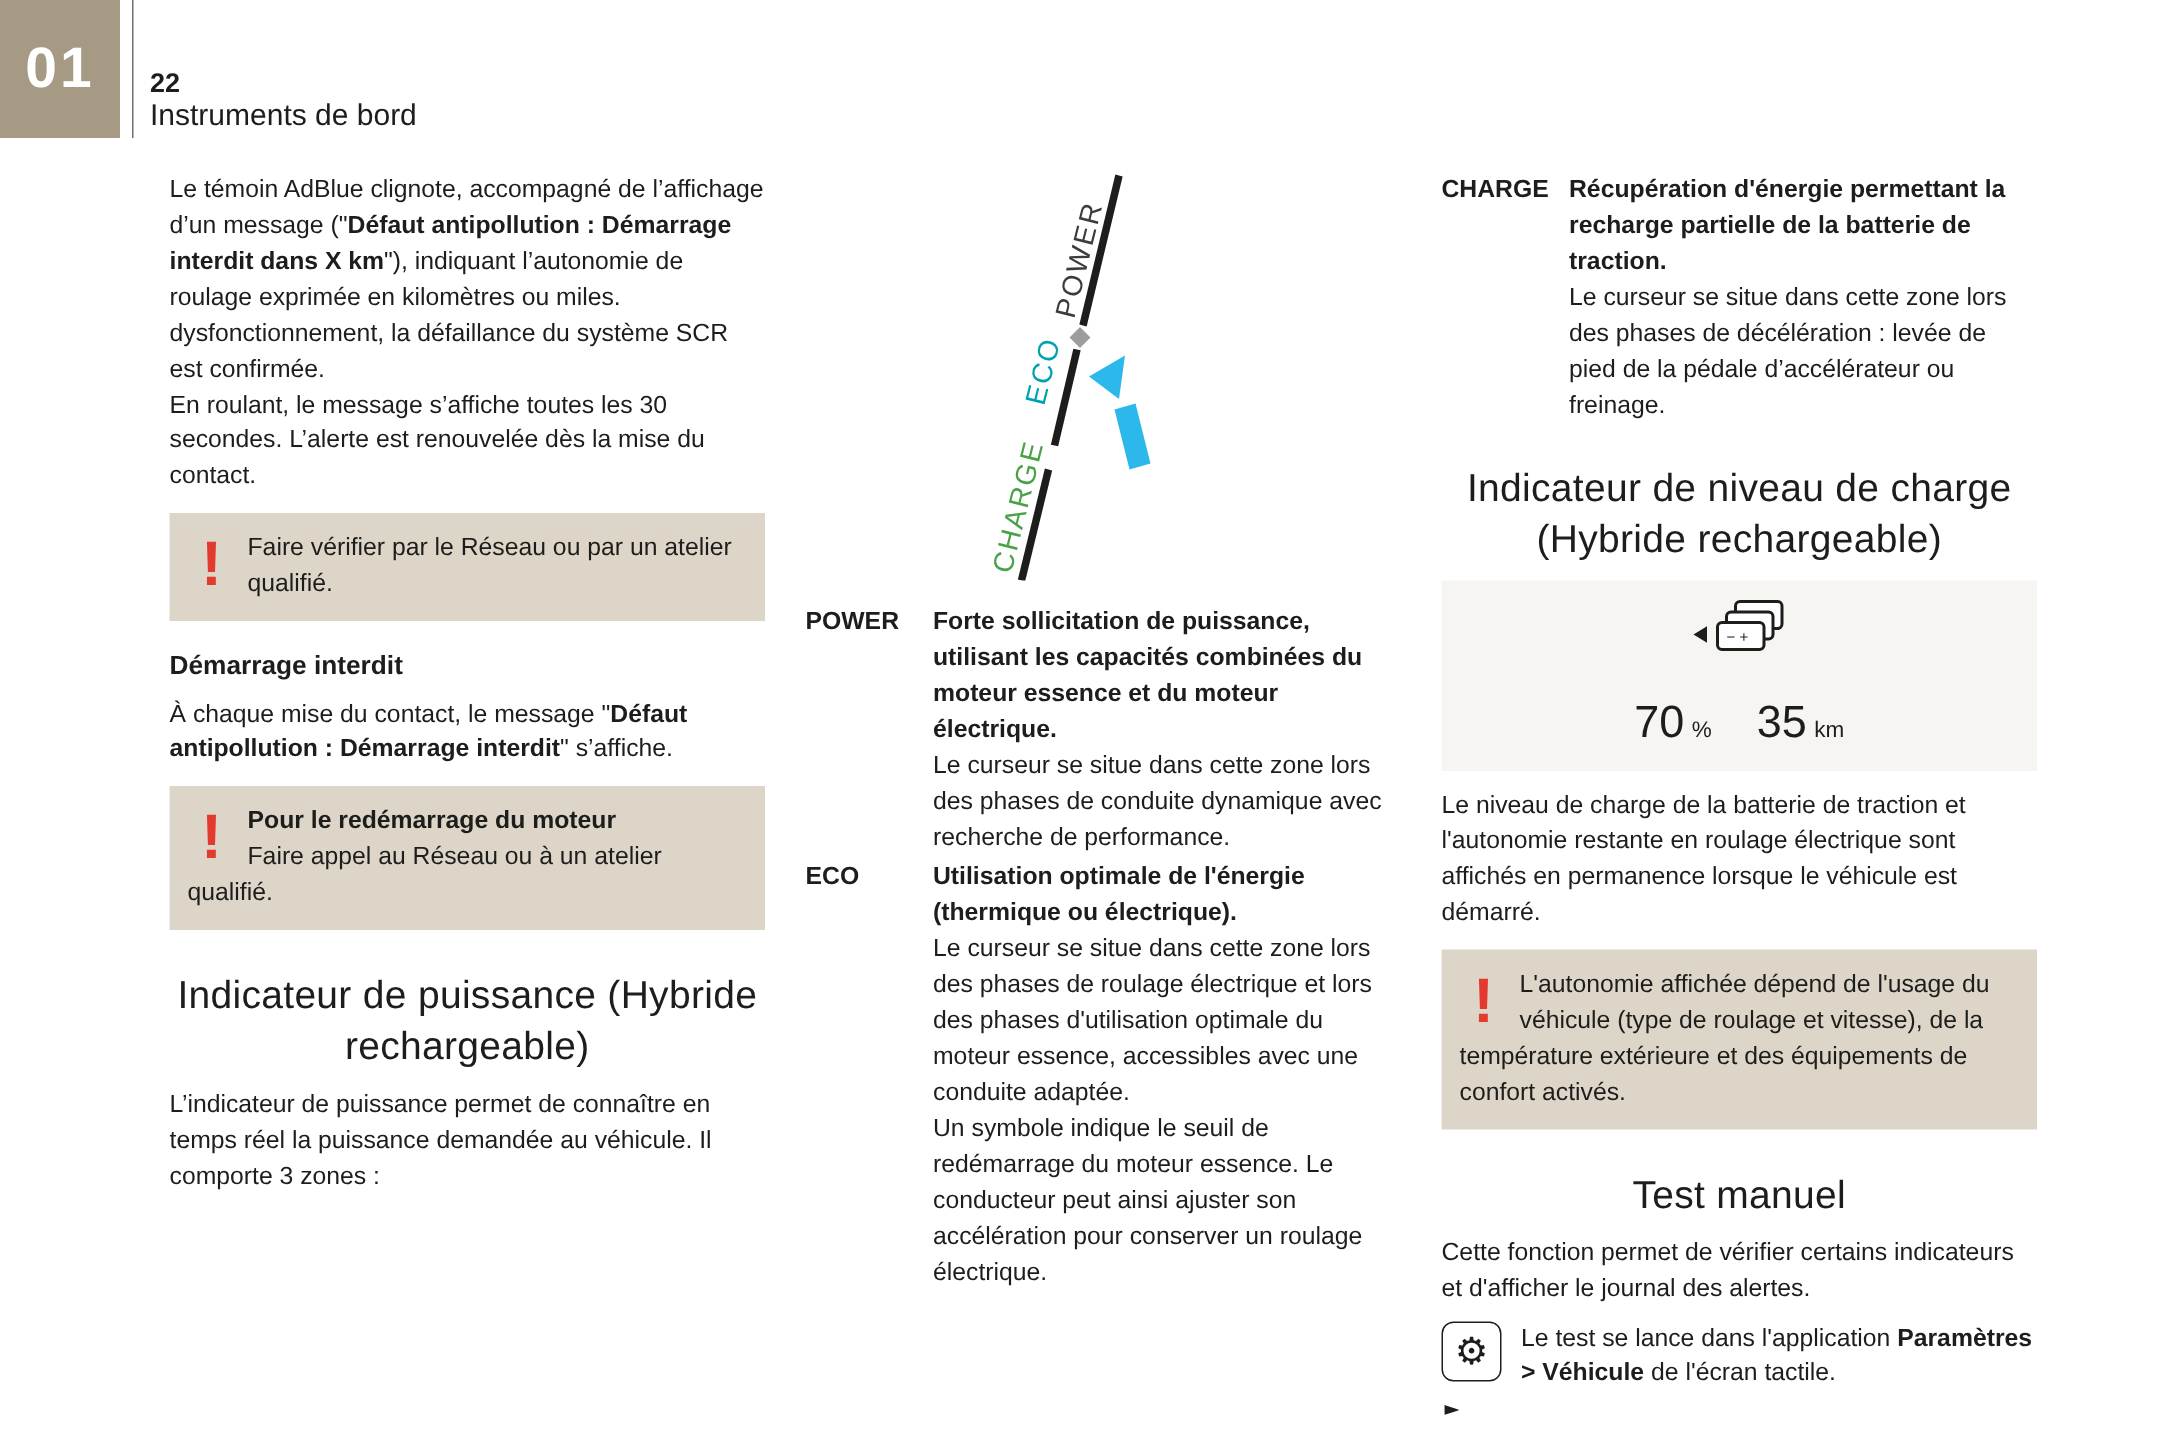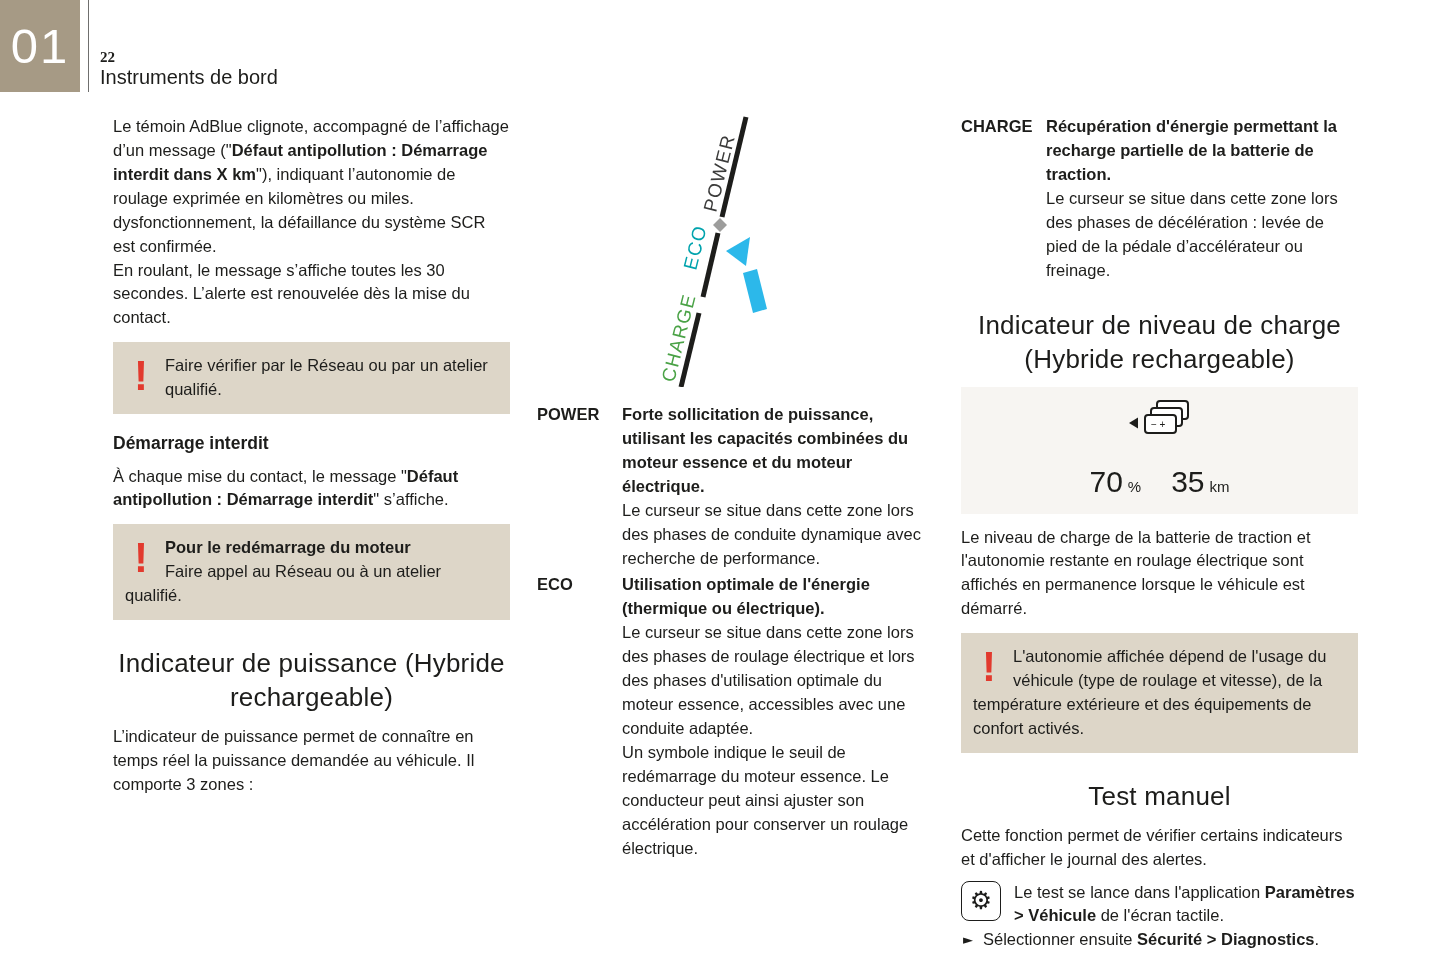--- a/index.html
+++ b/index.html
@@ -6,24 +6,24 @@
   html, body { width:1445px; height:963px; }
   body {
     background:#ffffff;
     font-family:"Liberation Sans","DejaVu Sans",sans-serif;
     color:#1d1d1b;
     overflow:hidden;
   }
   
   .page-header { display:flex; align-items:stretch; height:92px; }
   .chapter-tab { width:80px; background:#a69a85; display:flex; align-items:center; justify-content:center; }
-  .chapter-num { color:#ffffff; font-size:49px; font-weight:400; letter-spacing:2px; }
+  .chapter-num { color:#ffffff; font-size:38px; font-weight:700; letter-spacing:2px; }
   .header-rule { width:1px; background:#6f6f6e; margin-left:8px; }
   .header-meta { margin-left:11px; display:flex; flex-direction:column; justify-content:flex-end; padding-bottom:3px; }
-  .page-number { font-weight:700; font-size:15px;font-family:Liberation Serif, serif; }
+  .page-number { font-weight:700; font-size:18px; }
   .section-title { font-size:20px; }
   
   .columns { display:flex; gap:27px; margin:23px 85px 0 113px; }
   .col { flex:0 0 397px; width:397px; font-size:16.5px; line-height:1.45; }
   .col p { margin:0; }
   b { font-weight:700; }
   .block { display:block; }
   
   .warning { background:#ddd6c8; padding:12px 14px 12px 12px; margin:12px 0 15px; overflow:hidden; }
   .excl { float:left; color:#e23a2e; font-weight:700; font-size:42px; line-height:44px; margin:0 17px 2px 9px; }
@@ -169,17 +169,16 @@
 
     <div class="action-row">
       <span class="gear-box">
         <span class="gear-glyph">⚙</span>
       </span>
       <p class="action-text"><span>Le test se lance dans l'application </span><b>Paramètres &gt; Véhicule</b><span> de l'écran tactile.</span></p>
     </div>
 
     <p class="arrow-row">
       <span class="bullet">►</span>
-      <span><span>Sélectionner ensuite </span><b>Sécurité &gt; Diagnostics</b><span>.</span></span>
     </p>
   </section>
 
 </main>
 
 </body></html>

